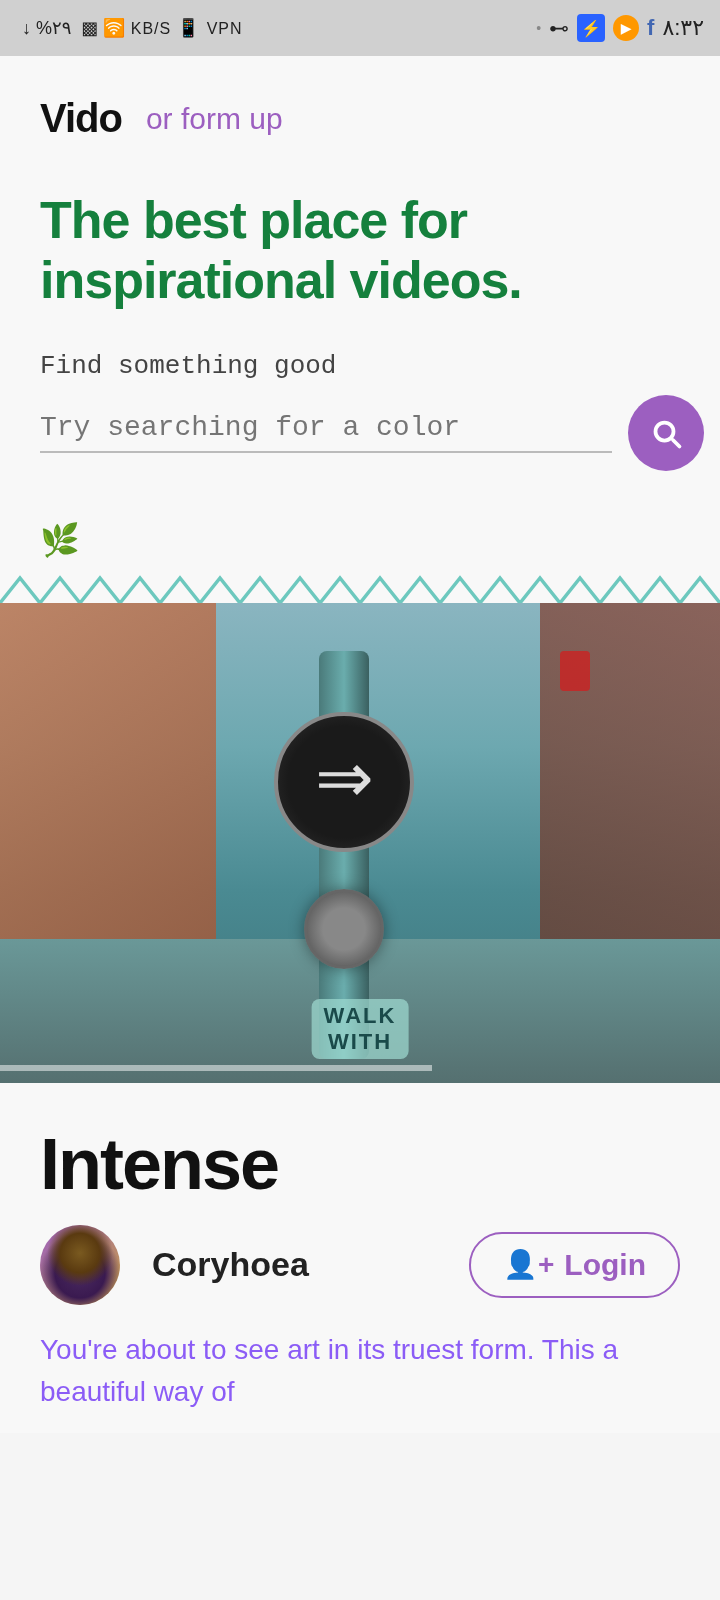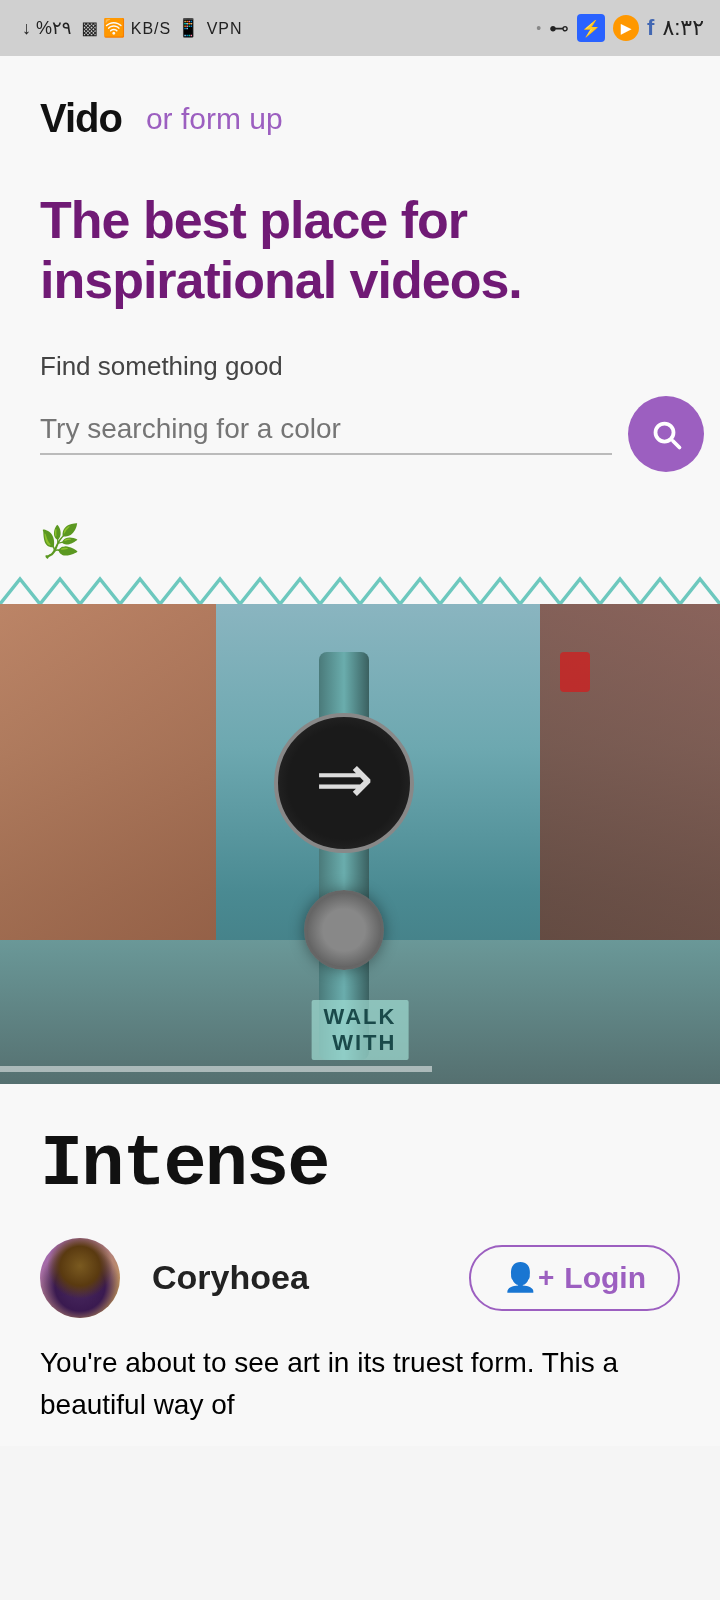--- a/index.html
+++ b/index.html
@@ -101,29 +101,30 @@
     }
 
     
     .hero-section {
       padding: 30px 40px 20px 40px;
       background: #f8f8f8;
     }
     .hero-text {
       font-size: 52px;
       font-weight: 800;
-      color: #701a75;
+      color: #15803d;
       line-height: 1.15;
       letter-spacing: -1px;
     }
 
     
     .search-section {
       padding: 20px 16px 30px 40px;
       background: #f8f8f8;
+      font-family: Liberation Mono, monospace;
     }
     .search-label {
       font-size: 26px;
       color: #444;
       margin-bottom: 14px;
       font-weight: 400;
     }
     .search-row {
       display: flex;
       align-items: center;
@@ -273,24 +274,24 @@
     
     .walk-text {
       position: absolute;
       bottom: 5%;
       left: 50%;
       transform: translateX(-50%);
       color: #1a4a4a;
       font-size: 22px;
       font-weight: 700;
       letter-spacing: 2px;
-      text-align: right;
+      text-align: center;
       background: rgba(160, 220, 210, 0.7);
       padding: 4px 12px;
-      border-radius: 2px;
+      border-radius: 8px;
     }
 
     
     .bg-road {
       position: absolute;
       bottom: 0;
       left: 0;
       right: 0;
       height: 30%;
       background: linear-gradient(180deg, #6a9898 0%, #557070 100%);
@@ -342,22 +343,21 @@
     .below-image {
       background: #f8f8f8;
       padding: 40px 40px 20px 40px;
     }
 
     .video-title {
       font-size: 72px;
       font-weight: 900;
       color: #111;
       letter-spacing: -2px;
-      margin-bottom: 32px;
-      font-family: Liberation Mono, monospace;
+      margin-bottom: 20px;
     }
 
     .creator-row {
       display: flex;
       align-items: center;
       gap: 32px;
       margin-bottom: 24px;
     }
 
     .avatar {
@@ -399,21 +399,21 @@
       font-size: 30px;
       font-weight: 600;
       cursor: pointer;
     }
     .follow-icon {
       font-size: 28px;
     }
 
     .description-text {
       font-size: 28px;
-      color: #000000;
+      color: #8b5cf6;
       line-height: 1.5;
     }
   </style>
 </head>
 <body>
 
 <div class="status-bar">
   <div class="status-left">
     <span style="font-size:18px; letter-spacing:1px;margin-left:6px;">↓ %۲۹ &nbsp;▩&nbsp;🛜&nbsp;<span style="font-size:16px">KB/S</span>&nbsp;📱&nbsp;<span style="font-size:16px">VPN</span></span>
   </div>

